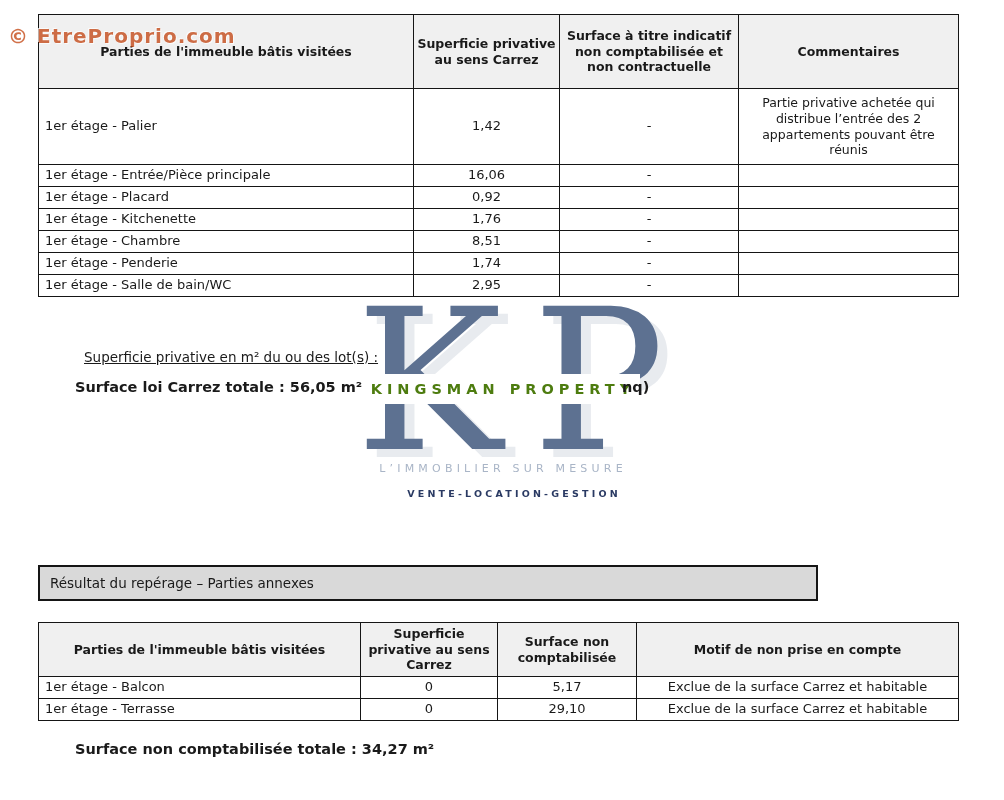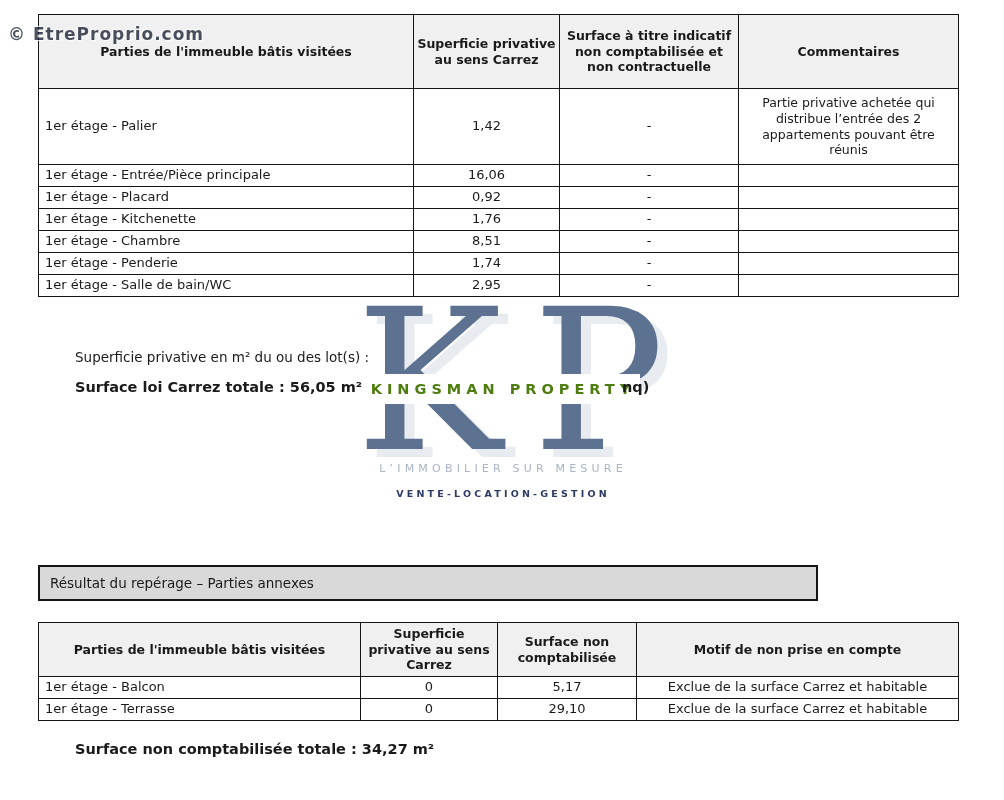--- a/index.html
+++ b/index.html
@@ -30,27 +30,27 @@
   #table1{top:14px;}
   #table1 tr.hdr{height:74px;}
   #table1 tr.tall{height:76px;}
   #table1 tr.std{height:22px;}
   #table2{top:622px;}
   #table2 tr.hdr{height:54px;}
   #table2 tr.std{height:22px;}
   
   .site-mark{
     position:absolute;left:8px;top:24px;z-index:6;
-    font-size:17px;font-weight:bold;color:#0f172a;opacity:.75;
+    font-size:20px;font-weight:bold;color:#c2410c;opacity:.75;
     text-shadow:1px 1px 0 #ffffff,-1px -1px 0 #ffffff;
     letter-spacing:1px;white-space:nowrap;
   }
   
   .line{position:absolute;z-index:3;white-space:nowrap;}
-  #lots-line{left:75px;top:349px;font-size:13.5px;}
+  #lots-line{left:84px;top:349px;font-size:13.5px;text-decoration:underline;}
   #carrez-total-left{left:75px;top:379px;font-size:14.5px;font-weight:bold;}
   #carrez-total-right{left:622px;top:379px;font-size:14.5px;font-weight:bold;z-index:5;}
   #total-non-compta{left:75px;top:741px;font-size:14.5px;font-weight:bold;}
   
   .brand{position:absolute;z-index:1;}
   .monogram{
     left:356px;top:283px;
     font-family:"DejaVu Serif","Liberation Serif",serif;
     font-size:196px;line-height:1;letter-spacing:30px;
     color:#5d7191;white-space:nowrap;
@@ -63,21 +63,21 @@
   }
   .brand-name{
     font-size:14.5px;font-weight:bold;letter-spacing:5px;
     color:#4d7c0f;white-space:nowrap;
   }
   .brand-tagline{
     left:356px;top:462px;width:294px;text-align:center;
     font-size:11px;letter-spacing:4.2px;color:#a9b5c7;white-space:nowrap;
   }
   .brand-services{
-    left:356px;top:488px;width:294px;text-align:center;
+    left:367px;top:488px;width:294px;text-align:center;
     font-size:9.5px;font-weight:bold;letter-spacing:3.2px;color:#2a3a63;white-space:nowrap;
   }
   
   .section-bar{
     position:absolute;left:38px;top:565px;width:780px;height:36px;
     background:#d9d9d9;border:2px solid #151515;box-sizing:border-box;
     display:flex;align-items:center;z-index:2;
     font-size:13.5px;padding-left:10px;
   }
 </style>

